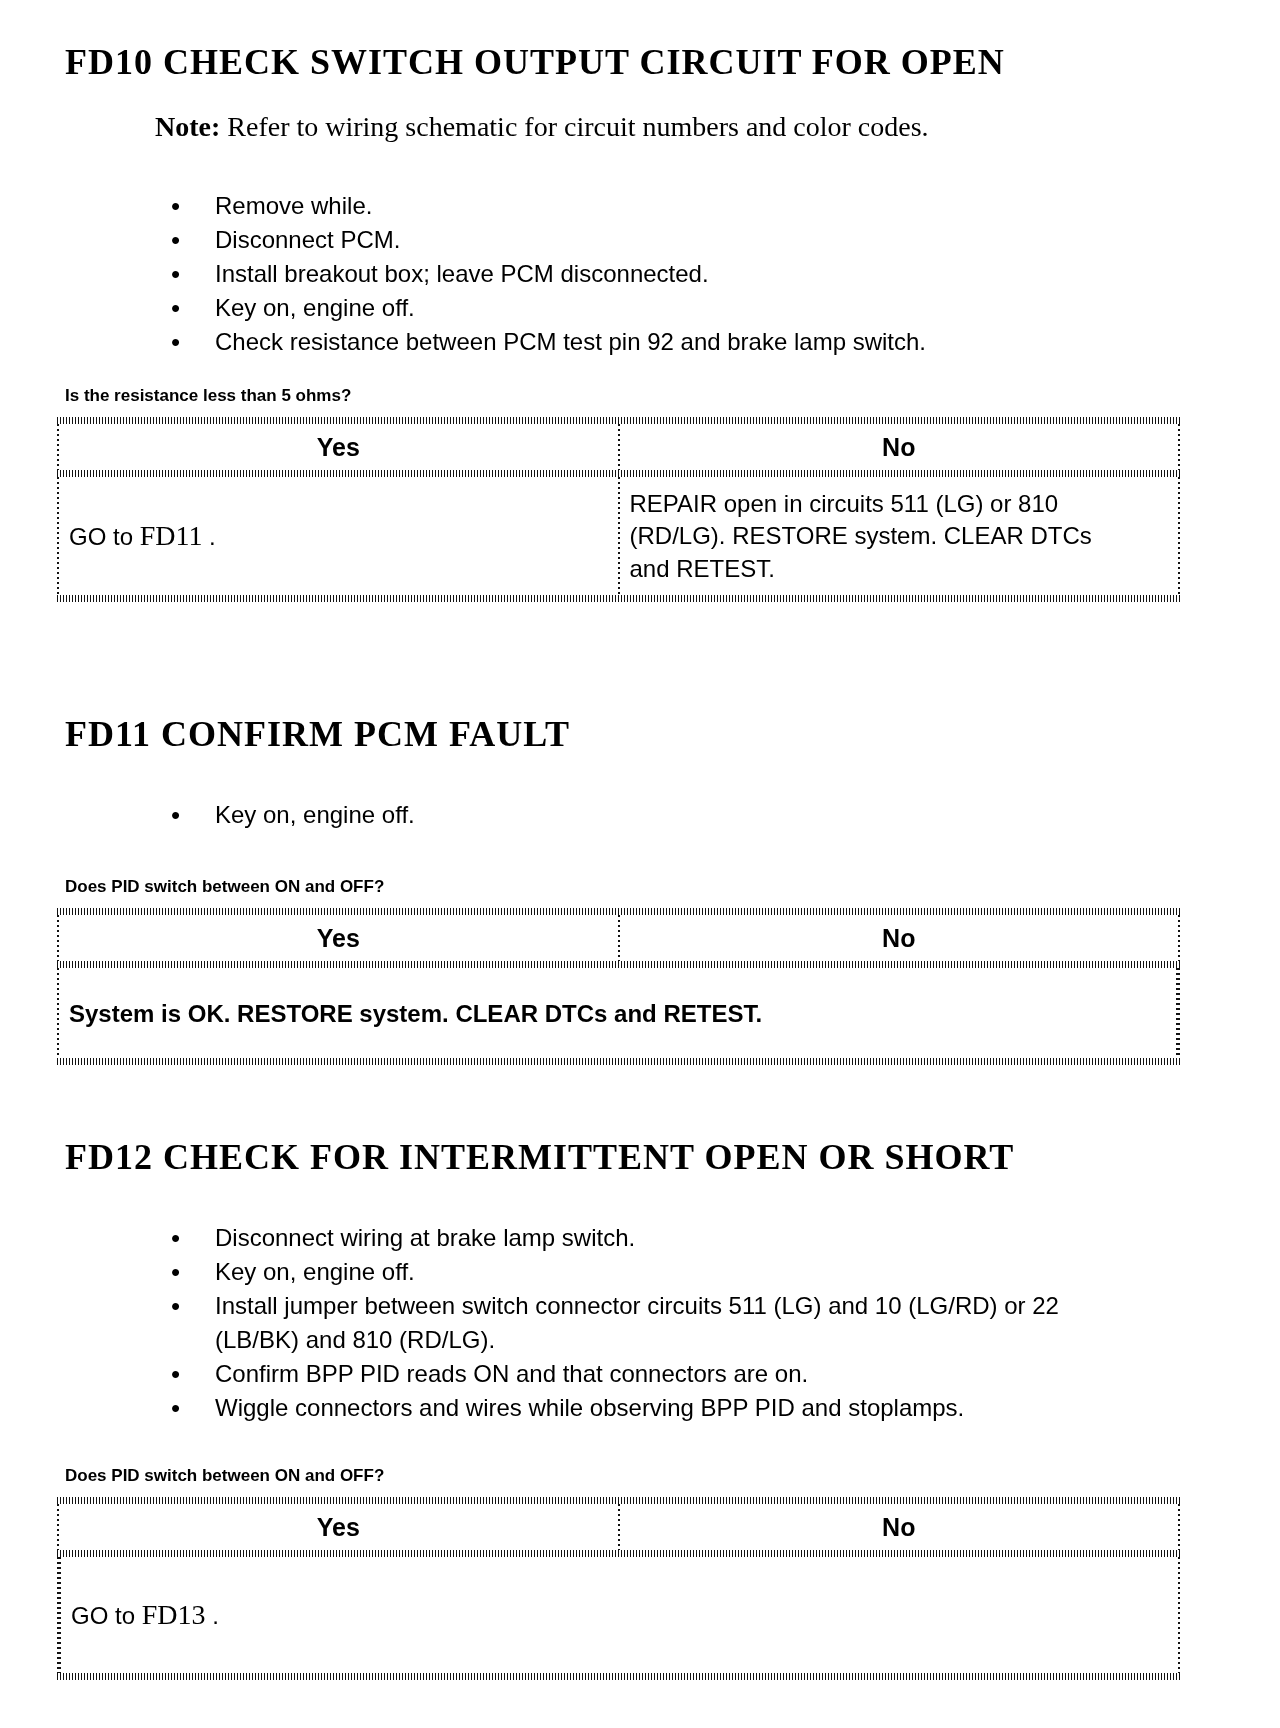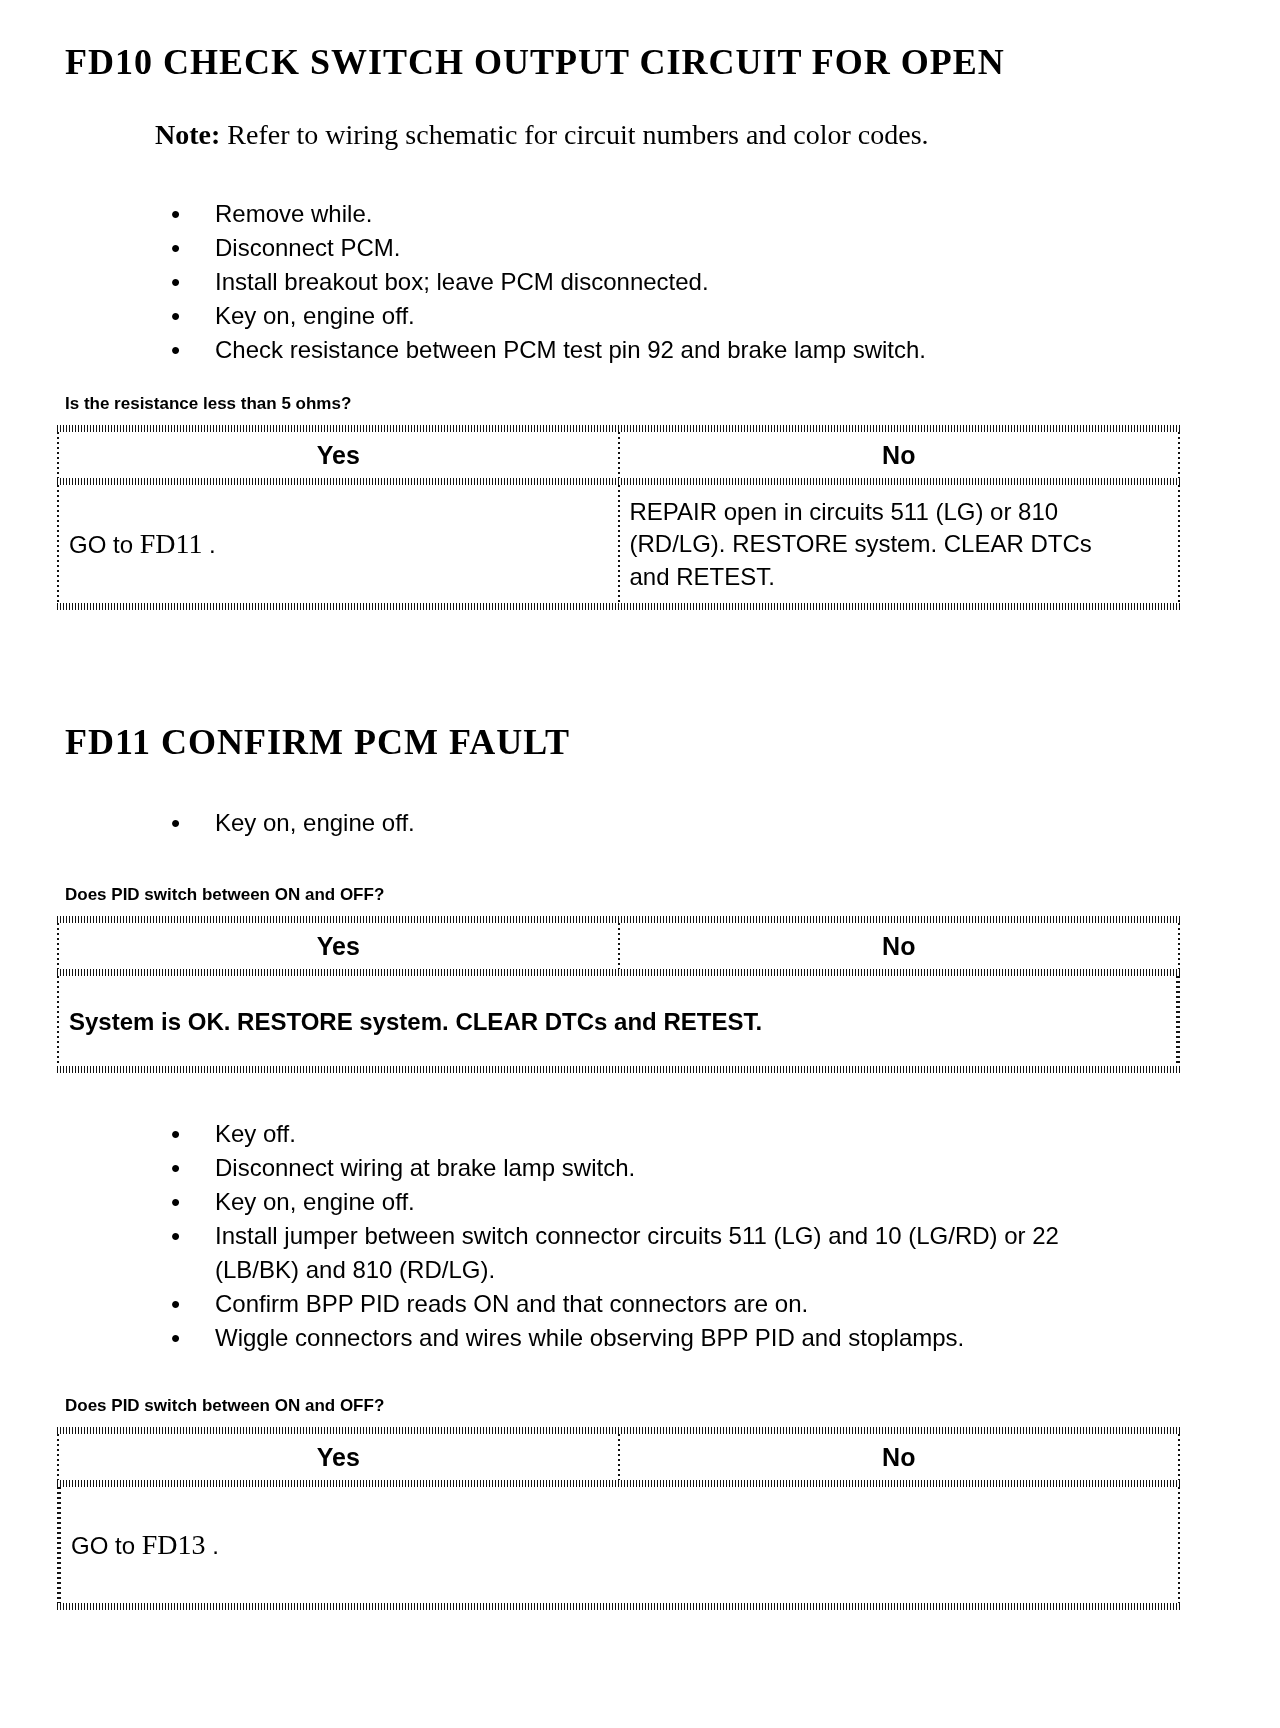--- a/index.html
+++ b/index.html
@@ -17,21 +17,21 @@
     font-weight: bold;
     font-size: 36px;
     line-height: 40px;
     letter-spacing: 1px;
     margin: 0 0 0 8px;
   }
   .note {
     font-family: "Liberation Serif", serif;
     font-size: 28px;
     line-height: 33px;
-    margin: 36px 0 0 98px;
+    margin: 28px 0 0 98px;
   }
   .note-label { font-weight: bold; }
   .note-text { white-space: pre-wrap; }
 
   ul.steps {
     list-style: none;
     margin: 46px 0 0 0;
     padding: 0 60px 0 158px;
   }
   ul.steps li {
@@ -161,22 +161,22 @@
           <div class="celltext"><span>System is OK. RESTORE system. CLEAR DTCs and RETEST.</span><span class="doclink"></span><span></span></div>
         </div>
         <div class="vband"></div>
         <div class="vband"></div>
       </div>
       <div class="hband"></div>
     </div>
   </section>
 
   <section id="sec-fd12">
+    <h1 class="sec-title">FD12 CHECK FOR INTERMITTENT OPEN OR SHORT</h1>
     <ul class="steps">
-      <li>Key off.</li>
       <li>Disconnect wiring at brake lamp switch.</li>
       <li>Key on, engine off.</li>
       <li>Install jumper between switch connector circuits 511 (LG) and 10 (LG/RD) or 22 (LB/BK) and 810 (RD/LG).</li>
       <li>Confirm BPP PID reads ON and that connectors are on.</li>
       <li>Wiggle connectors and wires while observing BPP PID and stoplamps.</li>
     </ul>
     <p class="question">Does PID switch between ON and OFF?</p>
     <div class="dtable">
       <div class="hband"></div>
       <div class="trow">

